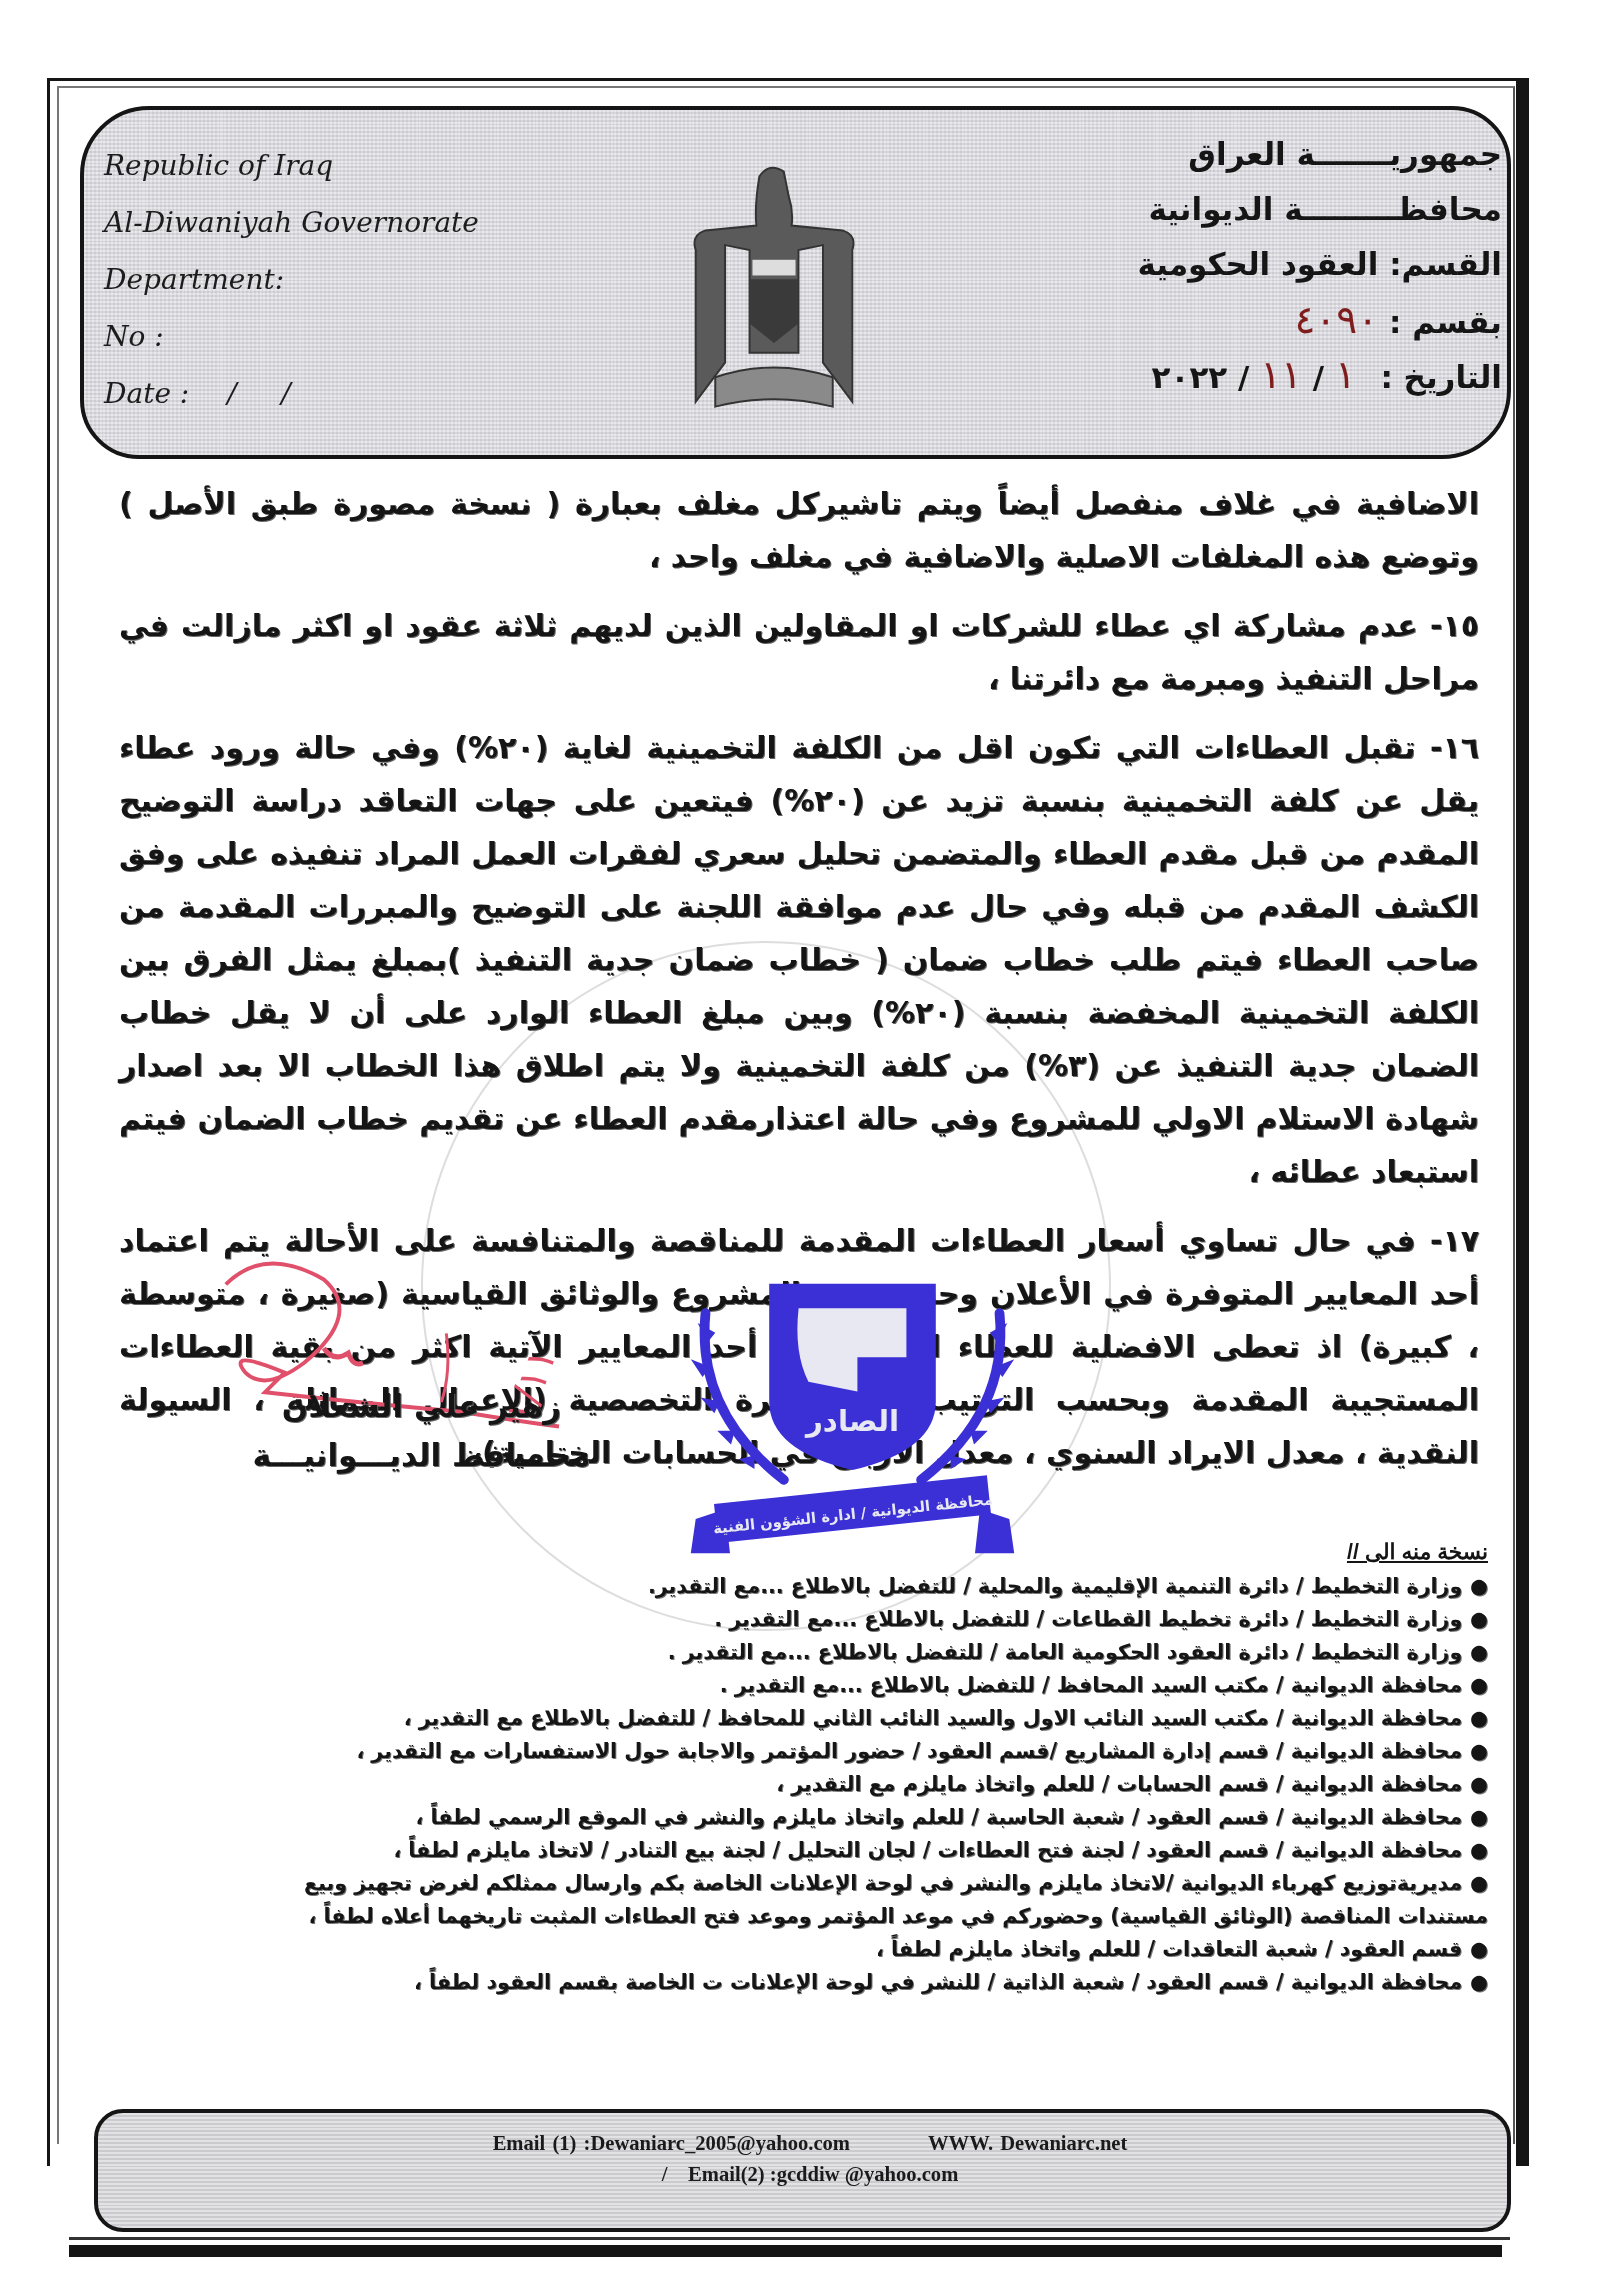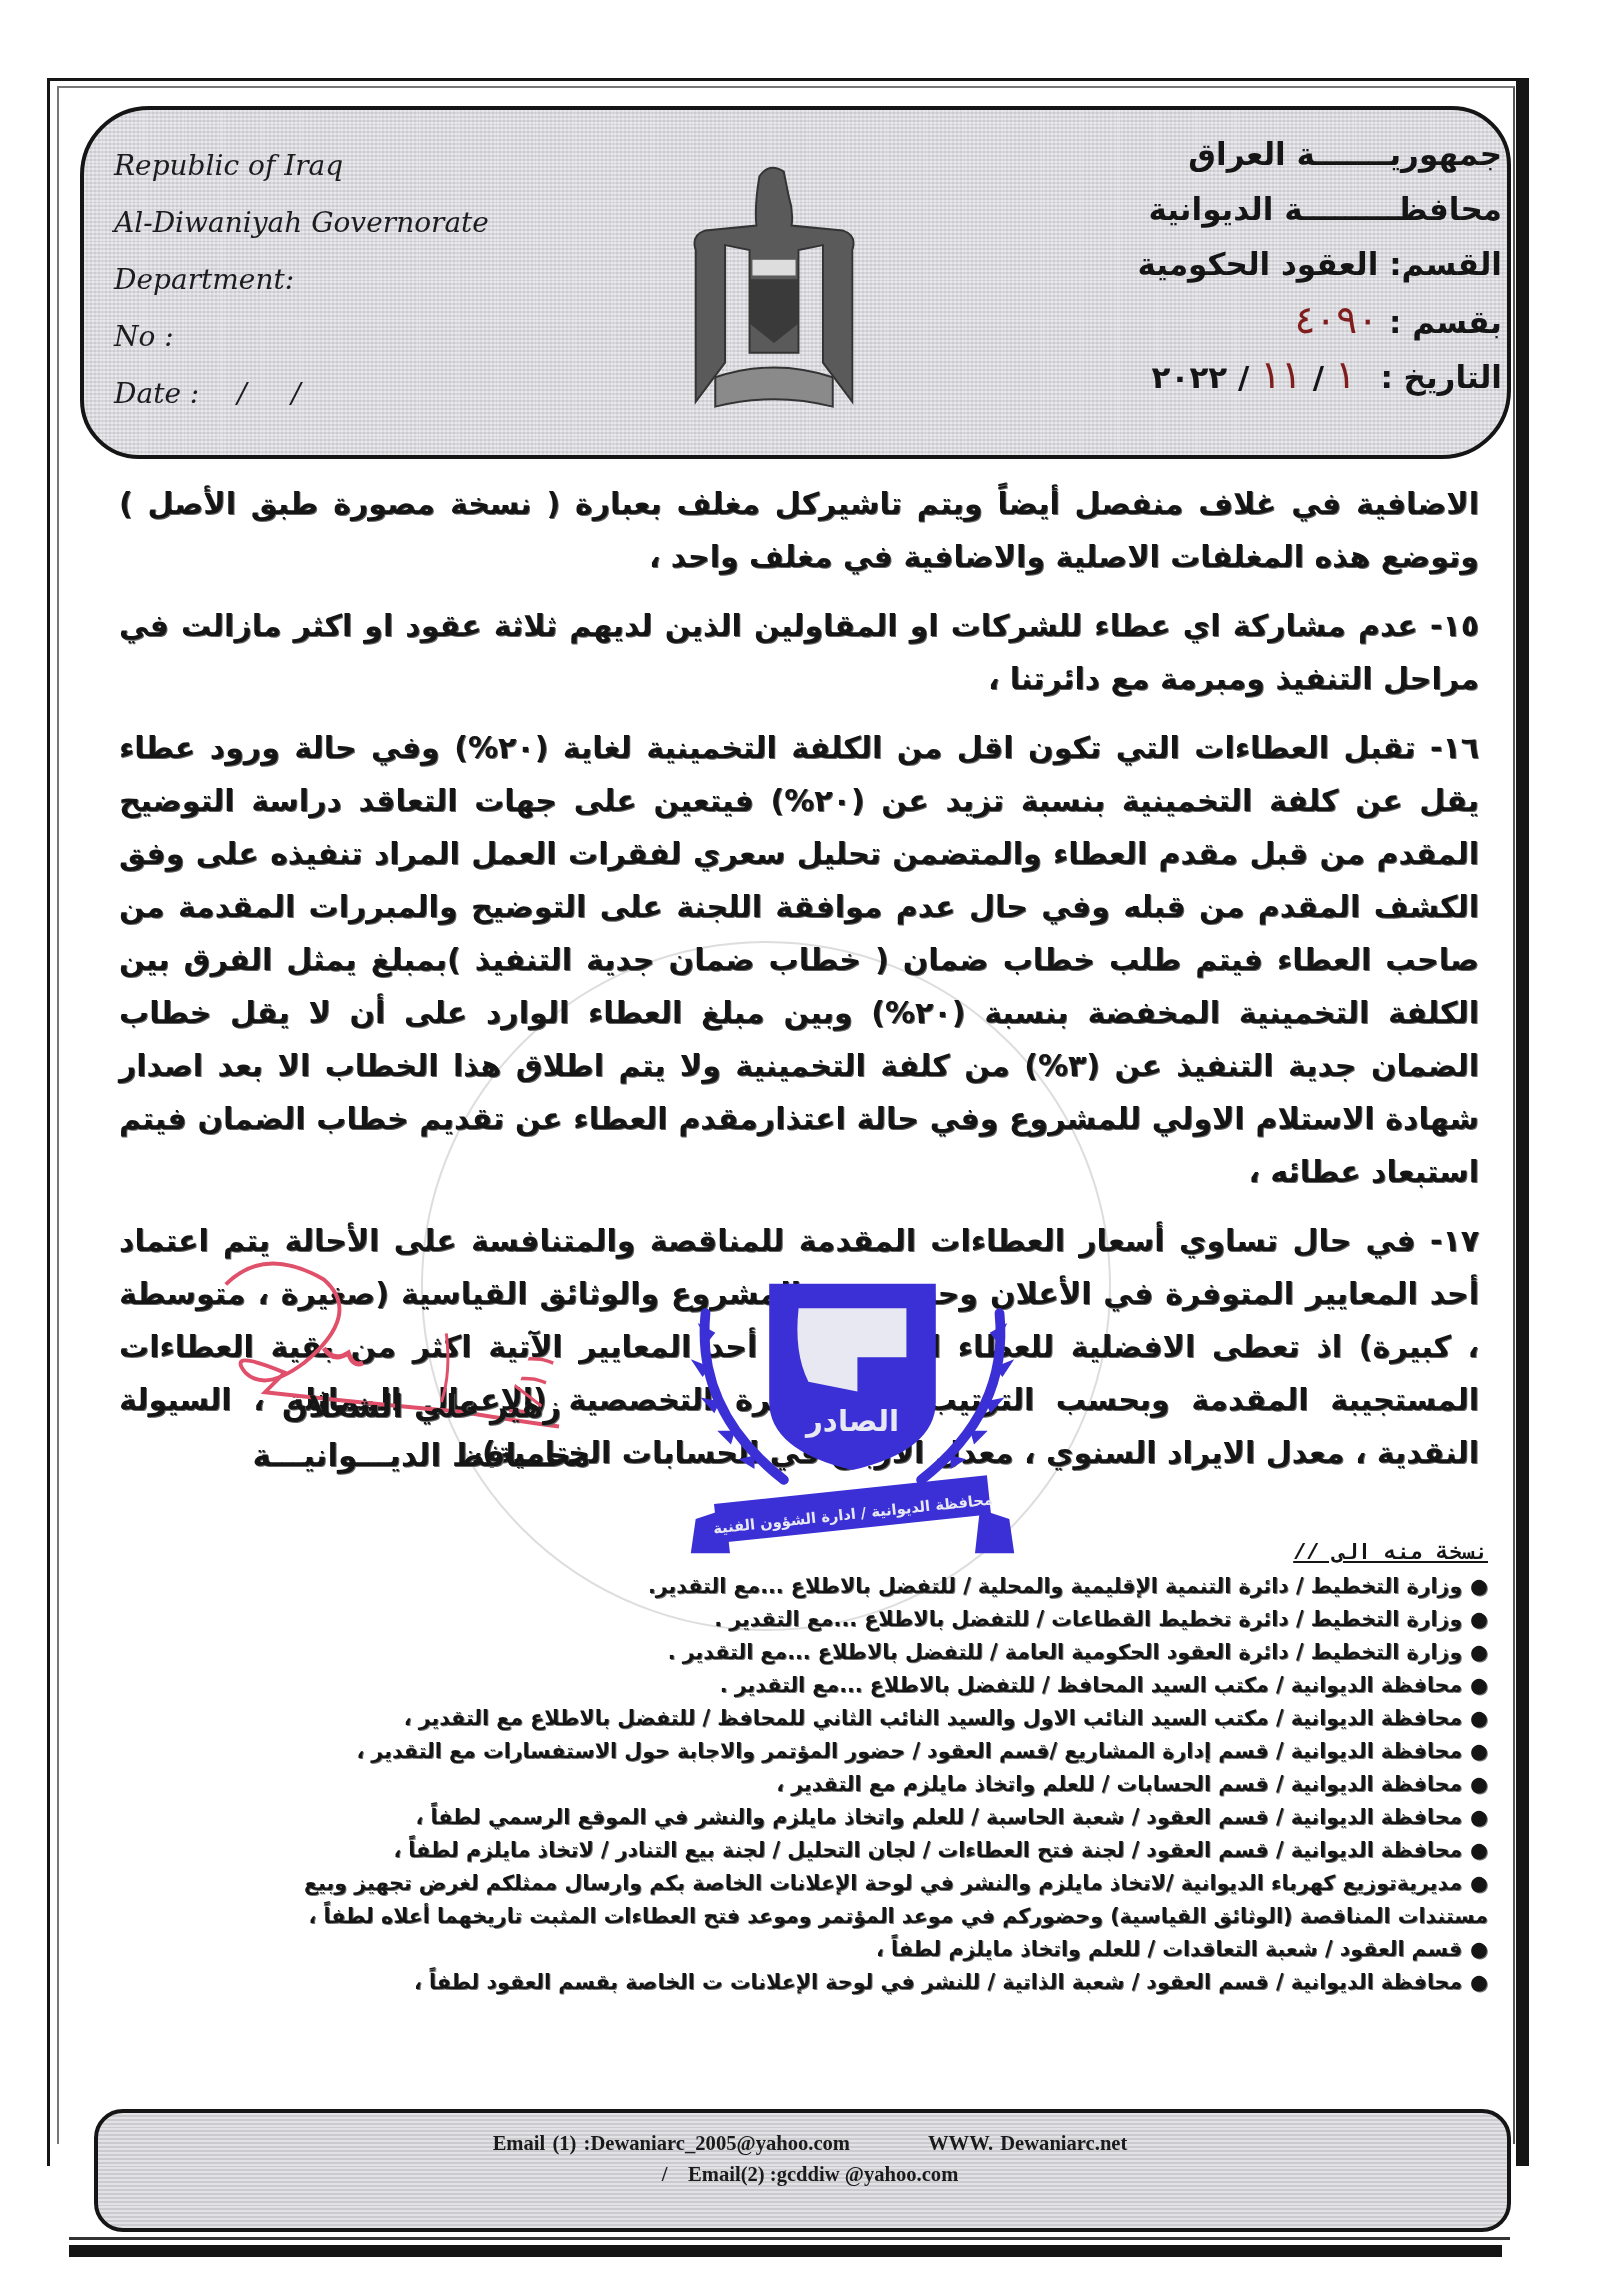--- a/index.html
+++ b/index.html
@@ -23,21 +23,21 @@
 
   
   .header-box {
     position:absolute; left:80px; top:106px; width:1431px; height:353px;
     background:#d9d9df; border:4.9px solid #151515; border-radius:69px 59px 69px 59px;
     box-sizing:border-box;
     background-image: repeating-linear-gradient(0deg, rgba(255,255,255,0.25) 0 2px, rgba(0,0,0,0.04) 2px 3.9px),
                       repeating-linear-gradient(90deg, rgba(255,255,255,0.2) 0 2px, rgba(0,0,0,0.03) 2px 3.9px);
   }
   .en-col {
-    position:absolute; left:114px; top:137px;
+    position:absolute; left:104px; top:137px;
     font-family:"DejaVu Serif", serif; font-style:italic; font-size:28px; color:#1c1c1c;
   }
   .en-col div { height:57px; line-height:57px; }
   .ar-col {
     position:absolute; right:118px; top:127px; direction:rtl; text-align:right;
     font-family:"DejaVu Sans", sans-serif; font-weight:bold; font-size:31px; color:#151515;
   }
   .ar-col div { height:55px; line-height:55px; white-space:nowrap; }
   .hand-blue { color:#7f1d1d; font-weight:normal; font-family:"DejaVu Serif", serif; font-size:39px; }
   .emblem {
@@ -60,21 +60,21 @@
   .stamp-blue { position:absolute; left:676px; top:1274px; width:353px; height:294px; }
   .stamp-ghost {
     position:absolute; left:421px; top:941px; width:686px; height:686px; border-radius:50%;
     border:2.9px solid rgba(120,120,120,0.25);
   }
 
   
   .copy-title {
     position:absolute; right:132px; top:1539px; direction:rtl;
     font-weight:bold; font-size:21.6px; text-decoration:underline; color:#151515;
-    font-family:Liberation Mono, monospace;
+    font-family:Liberation Sans, sans-serif;
   }
   .copy-list {
     position:absolute; right:132px; top:1570px; width:1117px; direction:rtl; text-align:right;
     font-family:"DejaVu Sans", sans-serif; font-weight:bold; font-size:20.6px; line-height:33px; color:#151515;
     text-shadow:1px 1px 0 #777;
   }
   .copy-list div { white-space:nowrap; }
   .copy-list .bullet { margin-left:7.8px; }
   .copy-list .cont { padding-right:0; }
 

